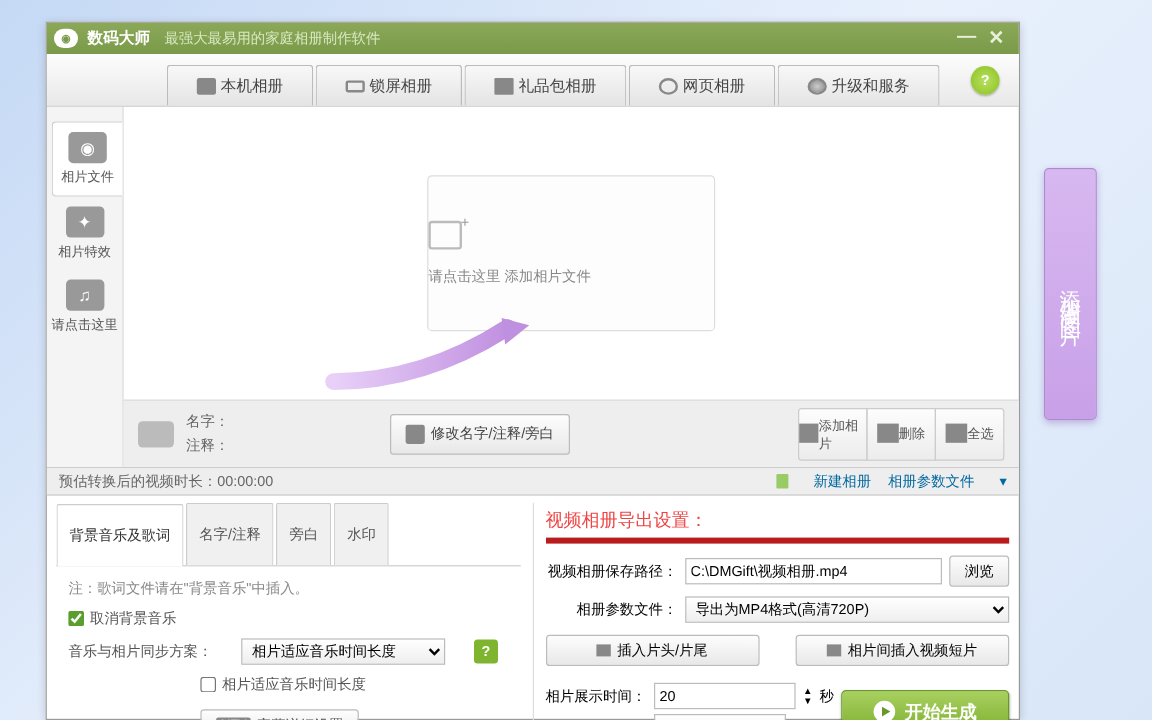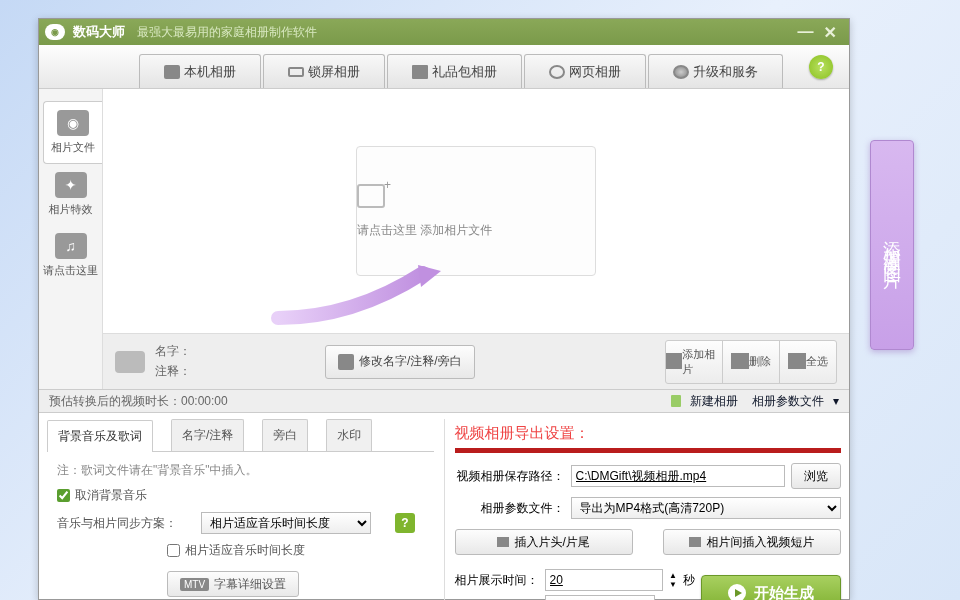--- a/index.html
+++ b/index.html
@@ -51,43 +51,43 @@
 .btn { height: 34px; padding: 0 12px; border: 1px solid #bbb; background: linear-gradient(#fdfdfd,#e8e8e8); border-radius: 3px; display: inline-flex; align-items: center; gap: 5px; cursor: pointer; color: #444; font-size: 12px; }
 .btn .bicon { width: 16px; height: 16px; background: #888; border-radius: 2px; }
 .tool-group { margin-left: auto; display: flex; gap: 0; }
 .tool-btn { width: 58px; height: 44px; border: 1px solid #ccc; background: linear-gradient(#fdfdfd,#ececec); display: flex; flex-direction: row; align-items: center; justify-content: center; cursor: pointer; font-size: 11px; color: #555; margin-left: -1px; }
 .tool-btn:first-child { border-radius: 3px 0 0 3px; margin-left: 0; }
 .tool-btn:last-child { border-radius: 0 3px 3px 0; }
 .tool-btn .ti { width: 18px; height: 16px; background: #888; margin-bottom: 2px; }
 
 .status-row { height: 24px; background: #eee; border-top: 1px solid #ccc; border-bottom: 1px solid #ccc; display: flex; align-items: center; padding: 0 10px; color: #666; font-size: 12px; }
 .status-row .right-menus { margin-left: auto; display: flex; gap: 14px; }
-.link-like { color: #0f172a; cursor: pointer; display: flex; align-items: center; gap: 9px; }
+.link-like { color: #0369a1; cursor: pointer; display: flex; align-items: center; gap: 21px; }
 .link-like .doc-icon { width: 10px; height: 12px; background: #9c6; border-radius: 1px; }
 
 .bottom-panels { display: flex; padding: 6px 8px 10px; gap: 10px; }
 .panel-left, .panel-right { flex: 1; }
 .subtabs { border-bottom: 1px solid #ccc; display: flex; }
-.subtab { padding: 7px 10px; border: 1px solid #ccc; border-bottom: none; background: #f0f0f0; margin-right: 18px; font-size: 12px; color: #555; cursor: pointer; border-radius: 2px 2px 0 0; }
+.subtab { padding: 17px 10px; border: 1px solid #ccc; border-bottom: none; background: #f0f0f0; margin-right: 2px; font-size: 12px; color: #555; cursor: pointer; border-radius: 2px 2px 0 0; }
 .subtab.active { background: #fff; color: #333; position: relative; top: 1px; }
 .panel-content { padding: 10px; font-size: 12px; color: #555; }
 .note { color: #888; margin-bottom: 8px; }
 .chk-row { display: flex; align-items: center; gap: 5px; margin: 6px 0; }
 .chk-row input[type=checkbox] { accent-color: #5a9e2f; }
 .field-row { display: flex; align-items: center; gap: 24px; margin: 8px 0; }
 select, input[type=text] { border: 1px solid #bbb; height: 22px; padding: 0 4px; font-size: 12px; background: #fff; }
 select { background: linear-gradient(#fff,#eee); }
 .q-icon { width: 20px; height: 20px; background: #7fb52e; color: #fff; display: flex; align-items: center; justify-content: center; border-radius: 3px; font-weight: bold; cursor: pointer; }
 .small-btn { height: 26px; padding: 0 12px; border: 1px solid #bbb; background: linear-gradient(#fdfdfd,#e8e8e8); border-radius: 3px; display: inline-flex; align-items: center; gap: 5px; cursor: pointer; font-size: 12px; }
 .mtv-tag { background: #888; color: #fff; padding: 1px 4px; font-size: 10px; border-radius: 2px; }
 
 .panel-right-title { font-size: 15px; color: #ef4444; padding: 5px 0; border-bottom: 5px solid #b91c1c; margin-bottom: 10px; }
 .r-row { display: flex; align-items: center; gap: 6px; margin: 8px 0; font-size: 12px; }
 .r-row .lbl { text-align: right; width: 110px; }
-.r-row input[type=text] { flex: 1; text-decoration: underline; }
+.r-row input[type=text] { flex: 1; }
 .two-btns { display: flex; gap: 30px; margin-top: 10px; }
 .two-btns .small-btn { flex: 1; justify-content: center; }
 .start-btn { width: 140px; height: 36px; background: linear-gradient(#a8d060,#7fb030); border: 1px solid #6a9828; border-radius: 4px; color: #fff; font-size: 15px; font-weight: bold; display: flex; align-items: center; justify-content: center; gap: 8px; cursor: pointer; box-shadow: 0 1px 2px rgba(0,0,0,0.3); float: right; }
 .start-btn .play { width: 18px; height: 18px; border-radius: 50%; background: #fff; display: flex; align-items: center; justify-content: center; }
 .start-btn .play:before { content: ""; border-left: 7px solid #6a9828; border-top: 4px solid transparent; border-bottom: 4px solid transparent; margin-left: 2px; }
 
 .side-annotation { margin: 140px 0 0 20px; width: 44px; height: 210px; background: linear-gradient(#d8b8f0,#c8a0e8); border: 1px solid #b088d0; border-radius: 4px; color: #fff; font-size: 18px; writing-mode: vertical-rl; display: flex; align-items: center; justify-content: center; letter-spacing: 6px; box-shadow: 0 2px 6px rgba(140,90,180,0.4); }
 
 .bottom-lower { display: flex; align-items: center; gap: 6px; margin-top: 10px; clear: both; }
 .sep-v { width: 1px; background: #ddd; margin: 0 0px; }

